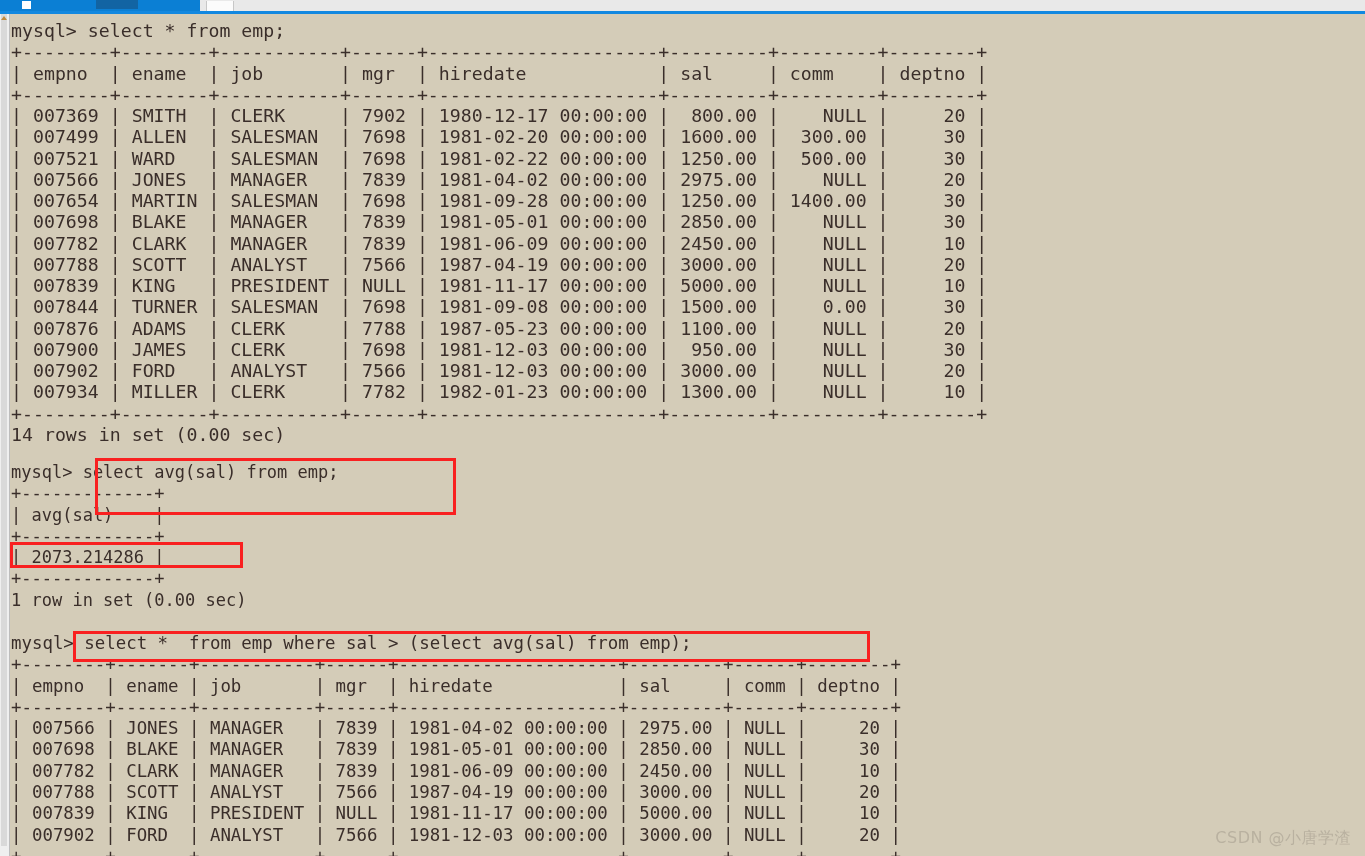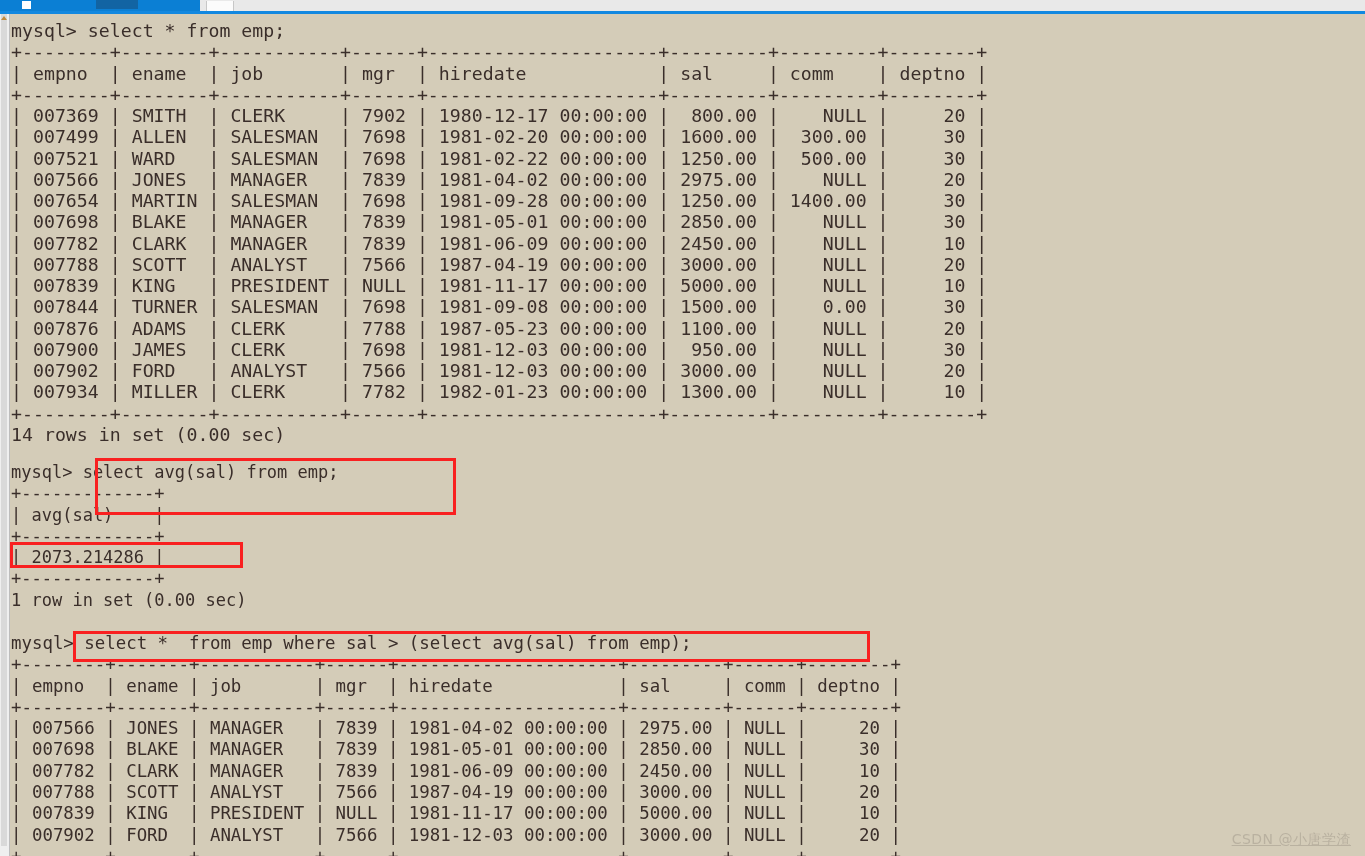--- a/index.html
+++ b/index.html
@@ -144,25 +144,24 @@
   #redbox-avg-query   { left: 95px;  top: 444px; width: 361px; height: 57px; }
   #redbox-avg-result  { left: 10px;  top: 528px; width: 233px; height: 26px; }
   #redbox-subquery    { left: 73px;  top: 617px; width: 797px; height: 31px; }
 
   
   .watermark {
     position: absolute;
     right: 14px;
     bottom: 7px;
     color: #b9b1a0;
-    font-size: 14px;
+    font-size: 16px;
     font-family: "DejaVu Sans", "Liberation Sans", sans-serif;
     letter-spacing: 0.5px;
     white-space: nowrap;
-    text-decoration: underline;
   }
 </style>
 </head>
 <body>
 
 <div id="screen">
 
   <div class="topstrip">
     <div class="topstrip-tab">
       <div class="topstrip-tab-icon"></div>

